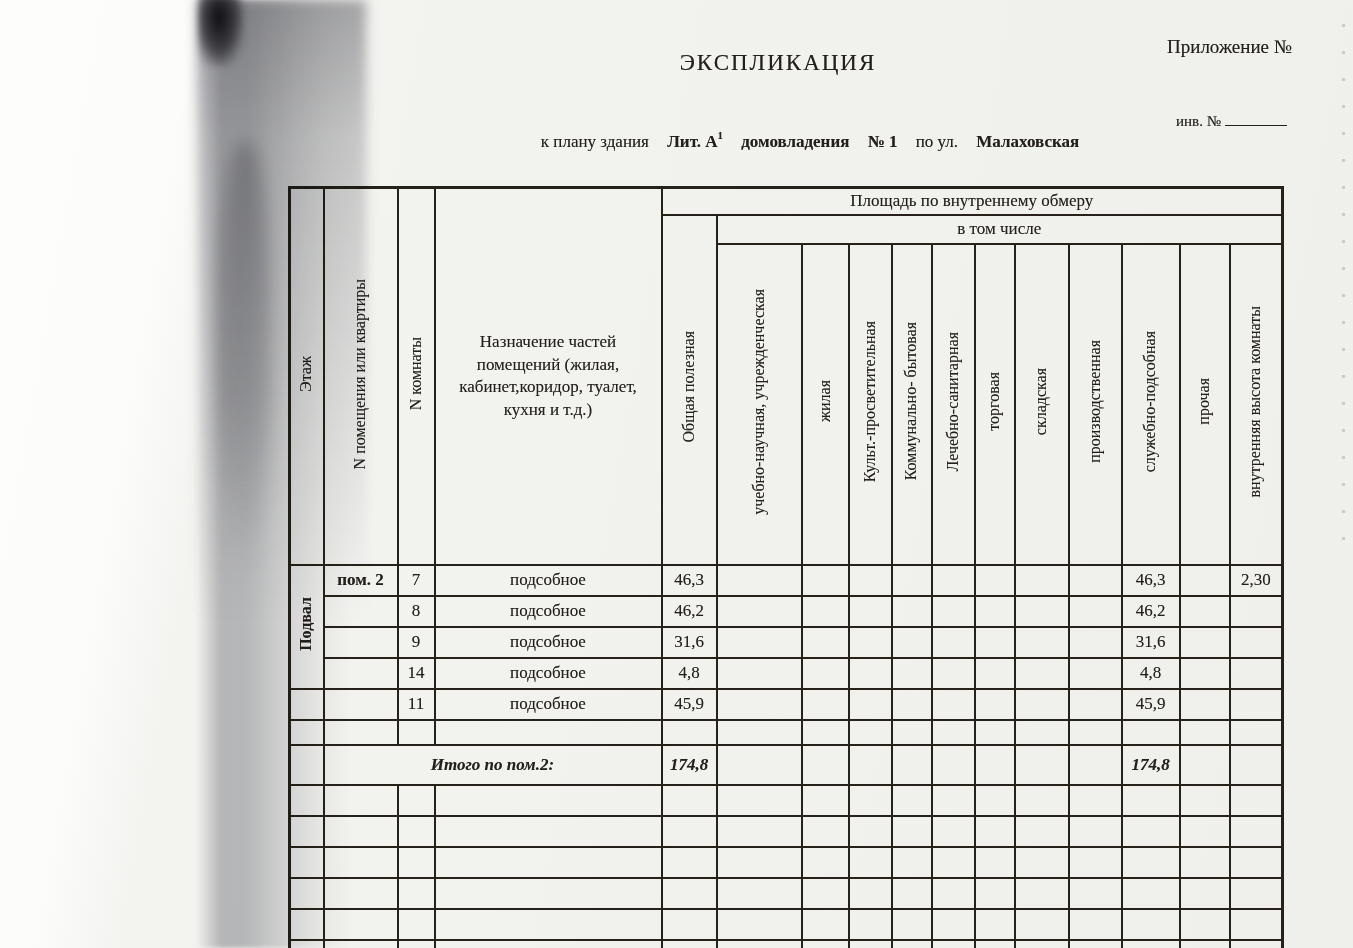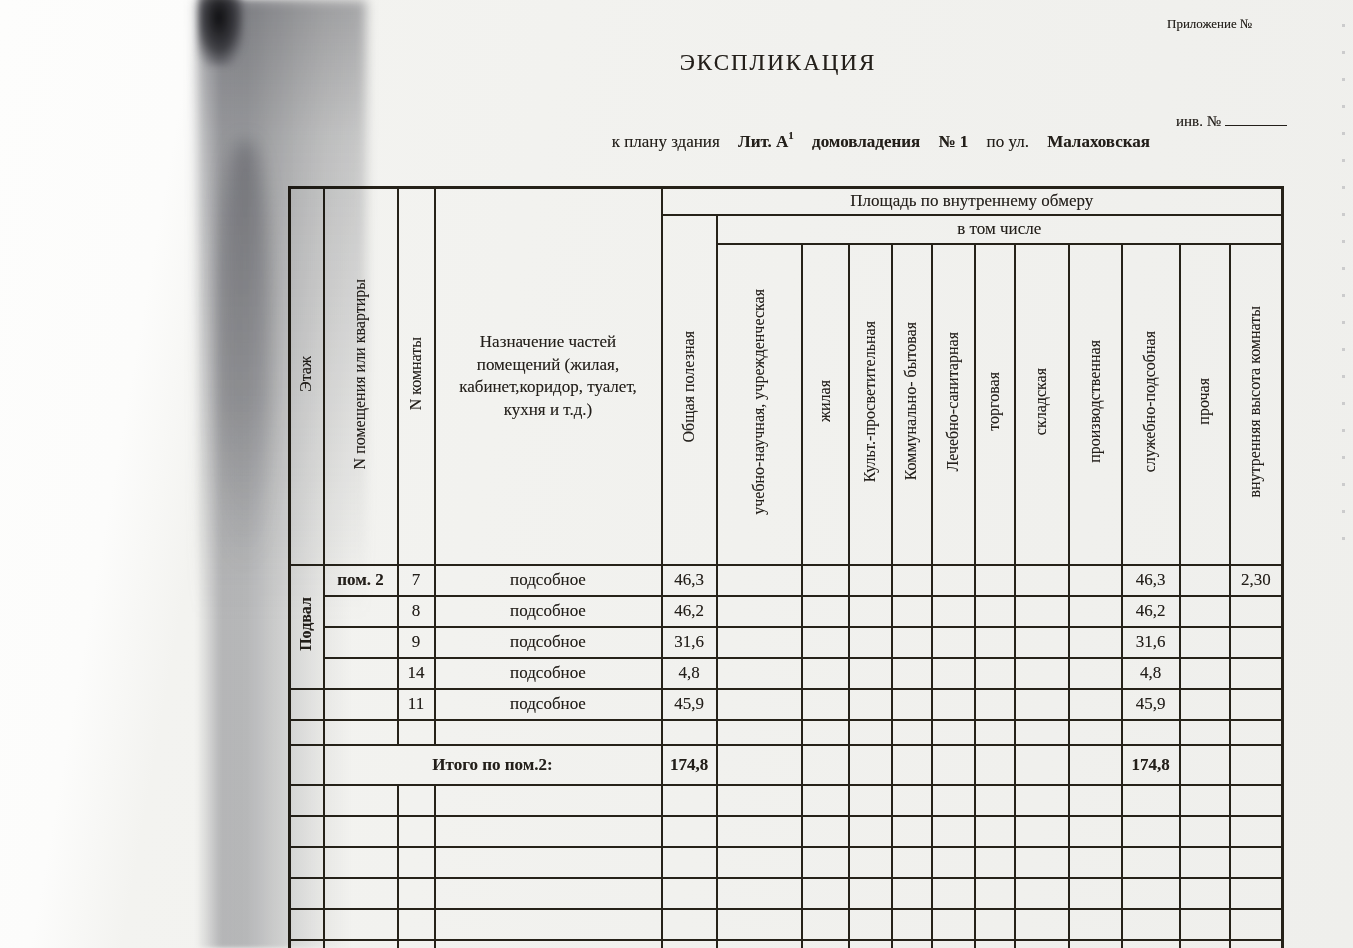--- a/index.html
+++ b/index.html
@@ -26,44 +26,44 @@
   .scan-blob{position:absolute;left:198px;top:-12px;width:46px;height:78px;z-index:7;pointer-events:none;
     filter:blur(3px);
     background:radial-gradient(ellipse at 45% 38%,rgba(8,8,10,.95) 0%,rgba(18,18,24,.62) 48%,rgba(40,40,48,.25) 68%,rgba(0,0,0,0) 82%);}
   .scan-streak{position:absolute;left:218px;top:140px;width:54px;height:430px;z-index:6;pointer-events:none;
     mix-blend-mode:multiply;filter:blur(9px);border-radius:45%;
     background:linear-gradient(to bottom,rgba(70,70,82,.30),rgba(80,80,92,.22) 60%,rgba(0,0,0,0));}
   .scan-dots{position:absolute;left:1342px;top:24px;width:3px;height:520px;z-index:6;opacity:.45;pointer-events:none;
     background:repeating-linear-gradient(to bottom,rgba(95,95,108,.55) 0 3px,rgba(0,0,0,0) 3px 27px);}
 
   
-  .appendix{position:absolute;left:1167px;top:16px;font-size:13px;}
+  .appendix{position:absolute;left:1167px;top:36px;font-size:19px;}
   .doc-title{position:absolute;left:578px;top:50px;width:400px;text-align:center;
     font-size:23px;font-weight:normal;letter-spacing:2px;}
   .inv{position:absolute;left:1176px;top:92px;font-size:15px;margin-top:20px;}
   .inv-line{display:inline-block;width:62px;border-bottom:1.5px solid var(--ink);height:14px;margin-left:4px;}
-  .subtitle{position:absolute;left:450px;top:130px;width:700px;text-align:right;font-size:17px;}
+  .subtitle{position:absolute;left:460px;top:130px;width:700px;text-align:center;font-size:17px;}
   .subtitle .seg{margin-right:14px;}
   .subtitle .seg:last-child{margin-right:0;}
   .subtitle sup{font-size:11px;position:relative;top:-1px;}
   .b{font-weight:bold;}
 
   
   .xtable-wrap{position:absolute;left:288px;top:186px;z-index:2;}
   table{border-collapse:collapse;table-layout:fixed;width:993px;}
   th,td{border:2px solid var(--line);padding:0;text-align:center;vertical-align:middle;
     font-weight:normal;font-size:17px;color:var(--ink);text-shadow:0 0 .6px rgba(30,26,20,.4);
     overflow:hidden;}
   table{border:3px solid var(--line);}
   .rA{height:27px;}
   .rB{height:29px;}
   .rC{height:321px;}
   .dr{height:31px;}
   .sp{height:25px;}
-  .tot{height:40px;}
+  .tot{height:40px;font-style:italic;}
   .purpose-head{font-size:17px;line-height:1.32;padding:0 6px;}
   .vt{writing-mode:vertical-rl;transform:rotate(180deg);display:inline-block;
     white-space:nowrap;line-height:1.05;font-size:16px;}
   .hspan{font-size:17px;margin-left:20px;}
   .num{font-size:17px;}
 </style>
 </head>
 <body>
 
 <div class="viewport">

